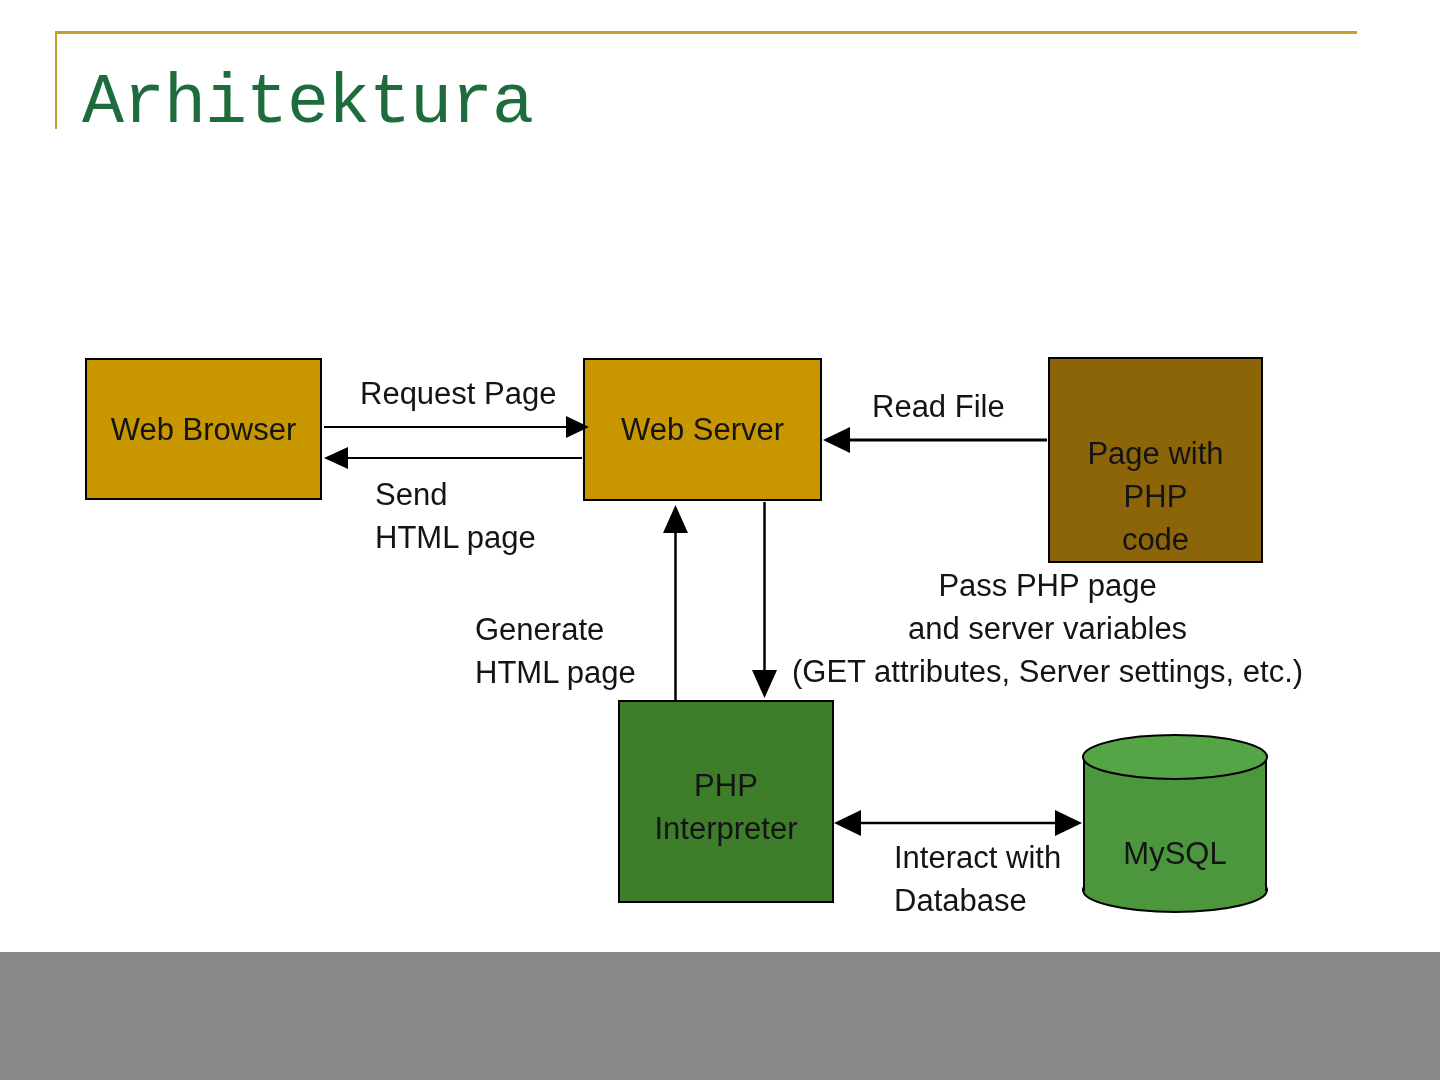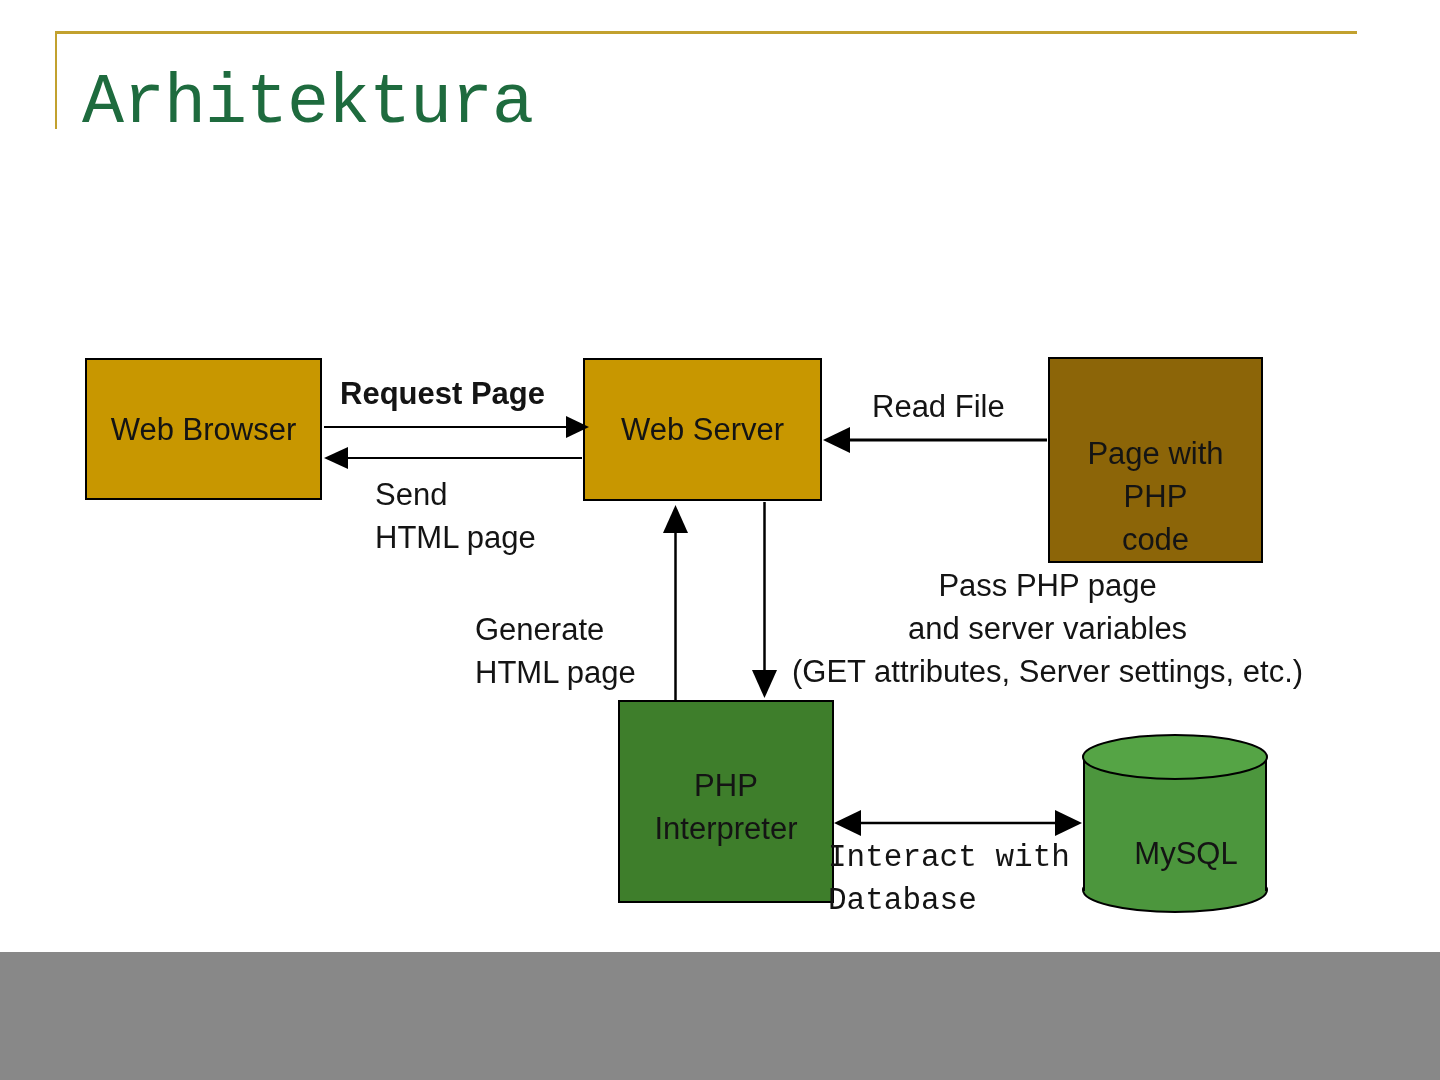--- a/index.html
+++ b/index.html
@@ -33,27 +33,27 @@
   .node-green{background:#3E7E2B;}
   .node-web-browser{left:85px;top:358px;width:237px;height:142px;}
   .node-web-server{left:583px;top:358px;width:239px;height:143px;}
   .node-php-page{left:1048px;top:357px;width:215px;height:206px;align-items:flex-end;}
   .node-php-interpreter{left:618px;top:700px;width:216px;height:203px;padding-top:10px;}
   
   .edge-label{
     position:absolute;font-size:31px;line-height:43px;color:#141414;
     white-space:pre-line;
   }
-  .lbl-request{left:340px;top:372px;font-weight:bold;}
+  .lbl-request{left:360px;top:372px;}
   .lbl-send{left:375px;top:473px;}
   .lbl-read{left:872px;top:385px;}
   .lbl-generate{left:475px;top:608px;}
   .lbl-pass{left:792px;top:564px;text-align:center;}
-  .lbl-interact{left:828px;top:836px;font-family:Liberation Mono, monospace;}
-  .lbl-mysql{left:1083px;top:832px;width:184px;text-align:center;padding-left:11px;}
+  .lbl-interact{left:894px;top:836px;}
+  .lbl-mysql{left:1083px;top:832px;width:184px;text-align:center;}
   .overlay{position:absolute;left:0;top:0;pointer-events:none;}
 </style>
 </head>
 <body>
 
 <div class="slide">
 
   <div class="rule rule-top"></div>
   <div class="rule rule-left"></div>
   <div class="rule rule-bottom"></div>

